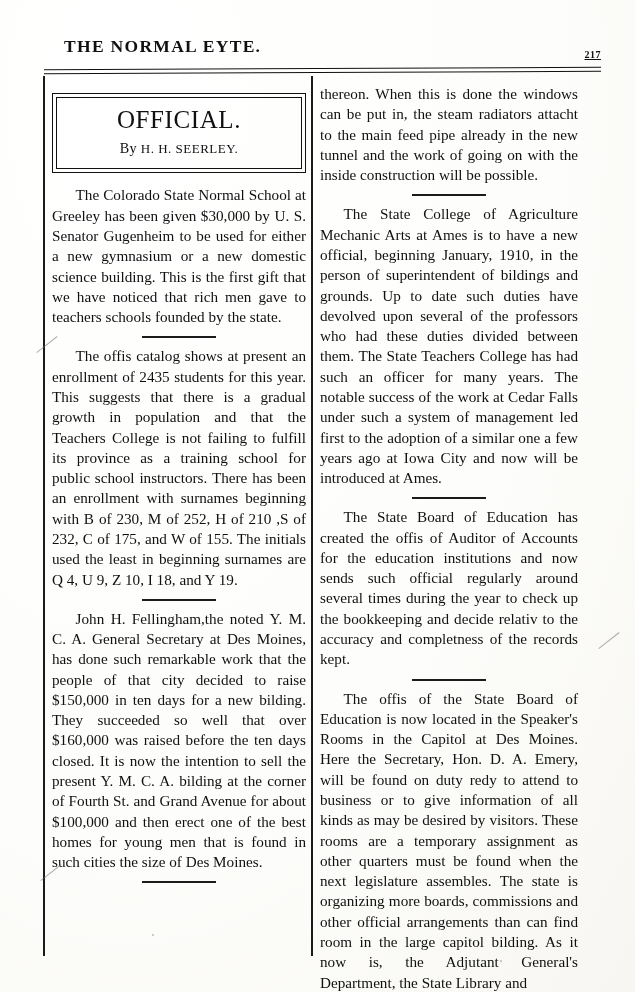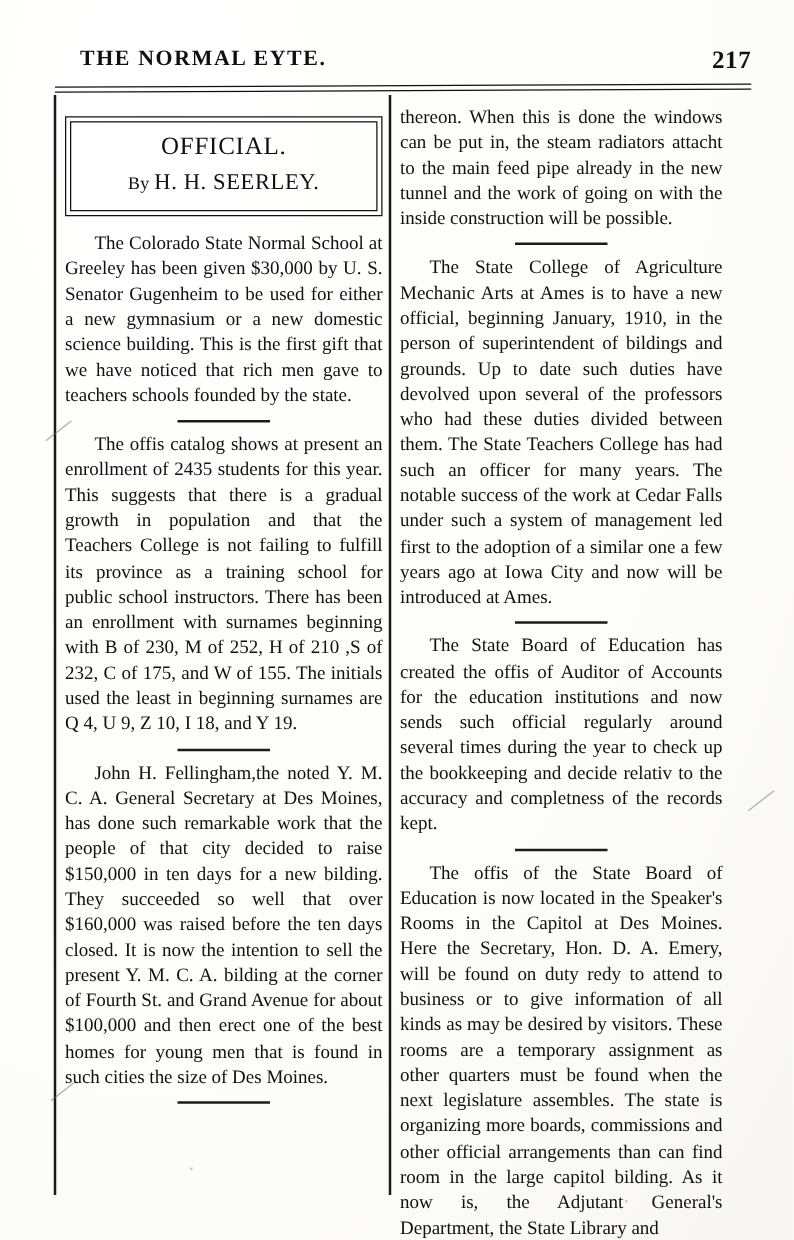--- a/index.html
+++ b/index.html
@@ -38,24 +38,25 @@
     font-family: "Liberation Serif", "DejaVu Serif", serif;
     font-weight: bold;
     font-size: 17.5px;
     letter-spacing: 1.3px;
     white-space: nowrap;
     padding-left: 22px;
   }
   .head-folio {
     position: absolute;
     right: 2px;
-    top: 1px;
+    top: 13px;
     font-weight: bold;
-    font-size: 20px;
+    font-size: 10px;
     letter-spacing: 0.5px;
+    text-decoration: underline;
   }
 
   
   .head-rule {
     position: absolute;
     top: 68px;
     left: 44px;
     right: 34px;
     height: 3px;
     border-top: 1.6px solid #111;
@@ -115,32 +116,32 @@
     margin: 9px 0 0 0;
     border: 1.8px solid #111;
     padding: 3px;
   }
   .title-box-inner {
     border: 1.4px solid #111;
     padding: 9px 6px 11px 6px;
     text-align: center;
   }
   .title-main {
-    font-size: 20px;
+    font-size: 25px;
     letter-spacing: 0.6px;
     line-height: 1.06;
     font-family: "Liberation Serif", "DejaVu Serif", serif;
   }
   .title-by {
     margin-top: 5px;
     font-size: 14.2px;
     letter-spacing: 0.3px;
   }
   .title-by .sc {
-    font-size: 18px;
+    font-size: 13px;
     letter-spacing: 0.5px;
   }
   .title-spacer { height: 12px; }
 
   
   .speck {
     position: absolute;
     background: #9a9a96;
     opacity: 0.5;
     pointer-events: none;

